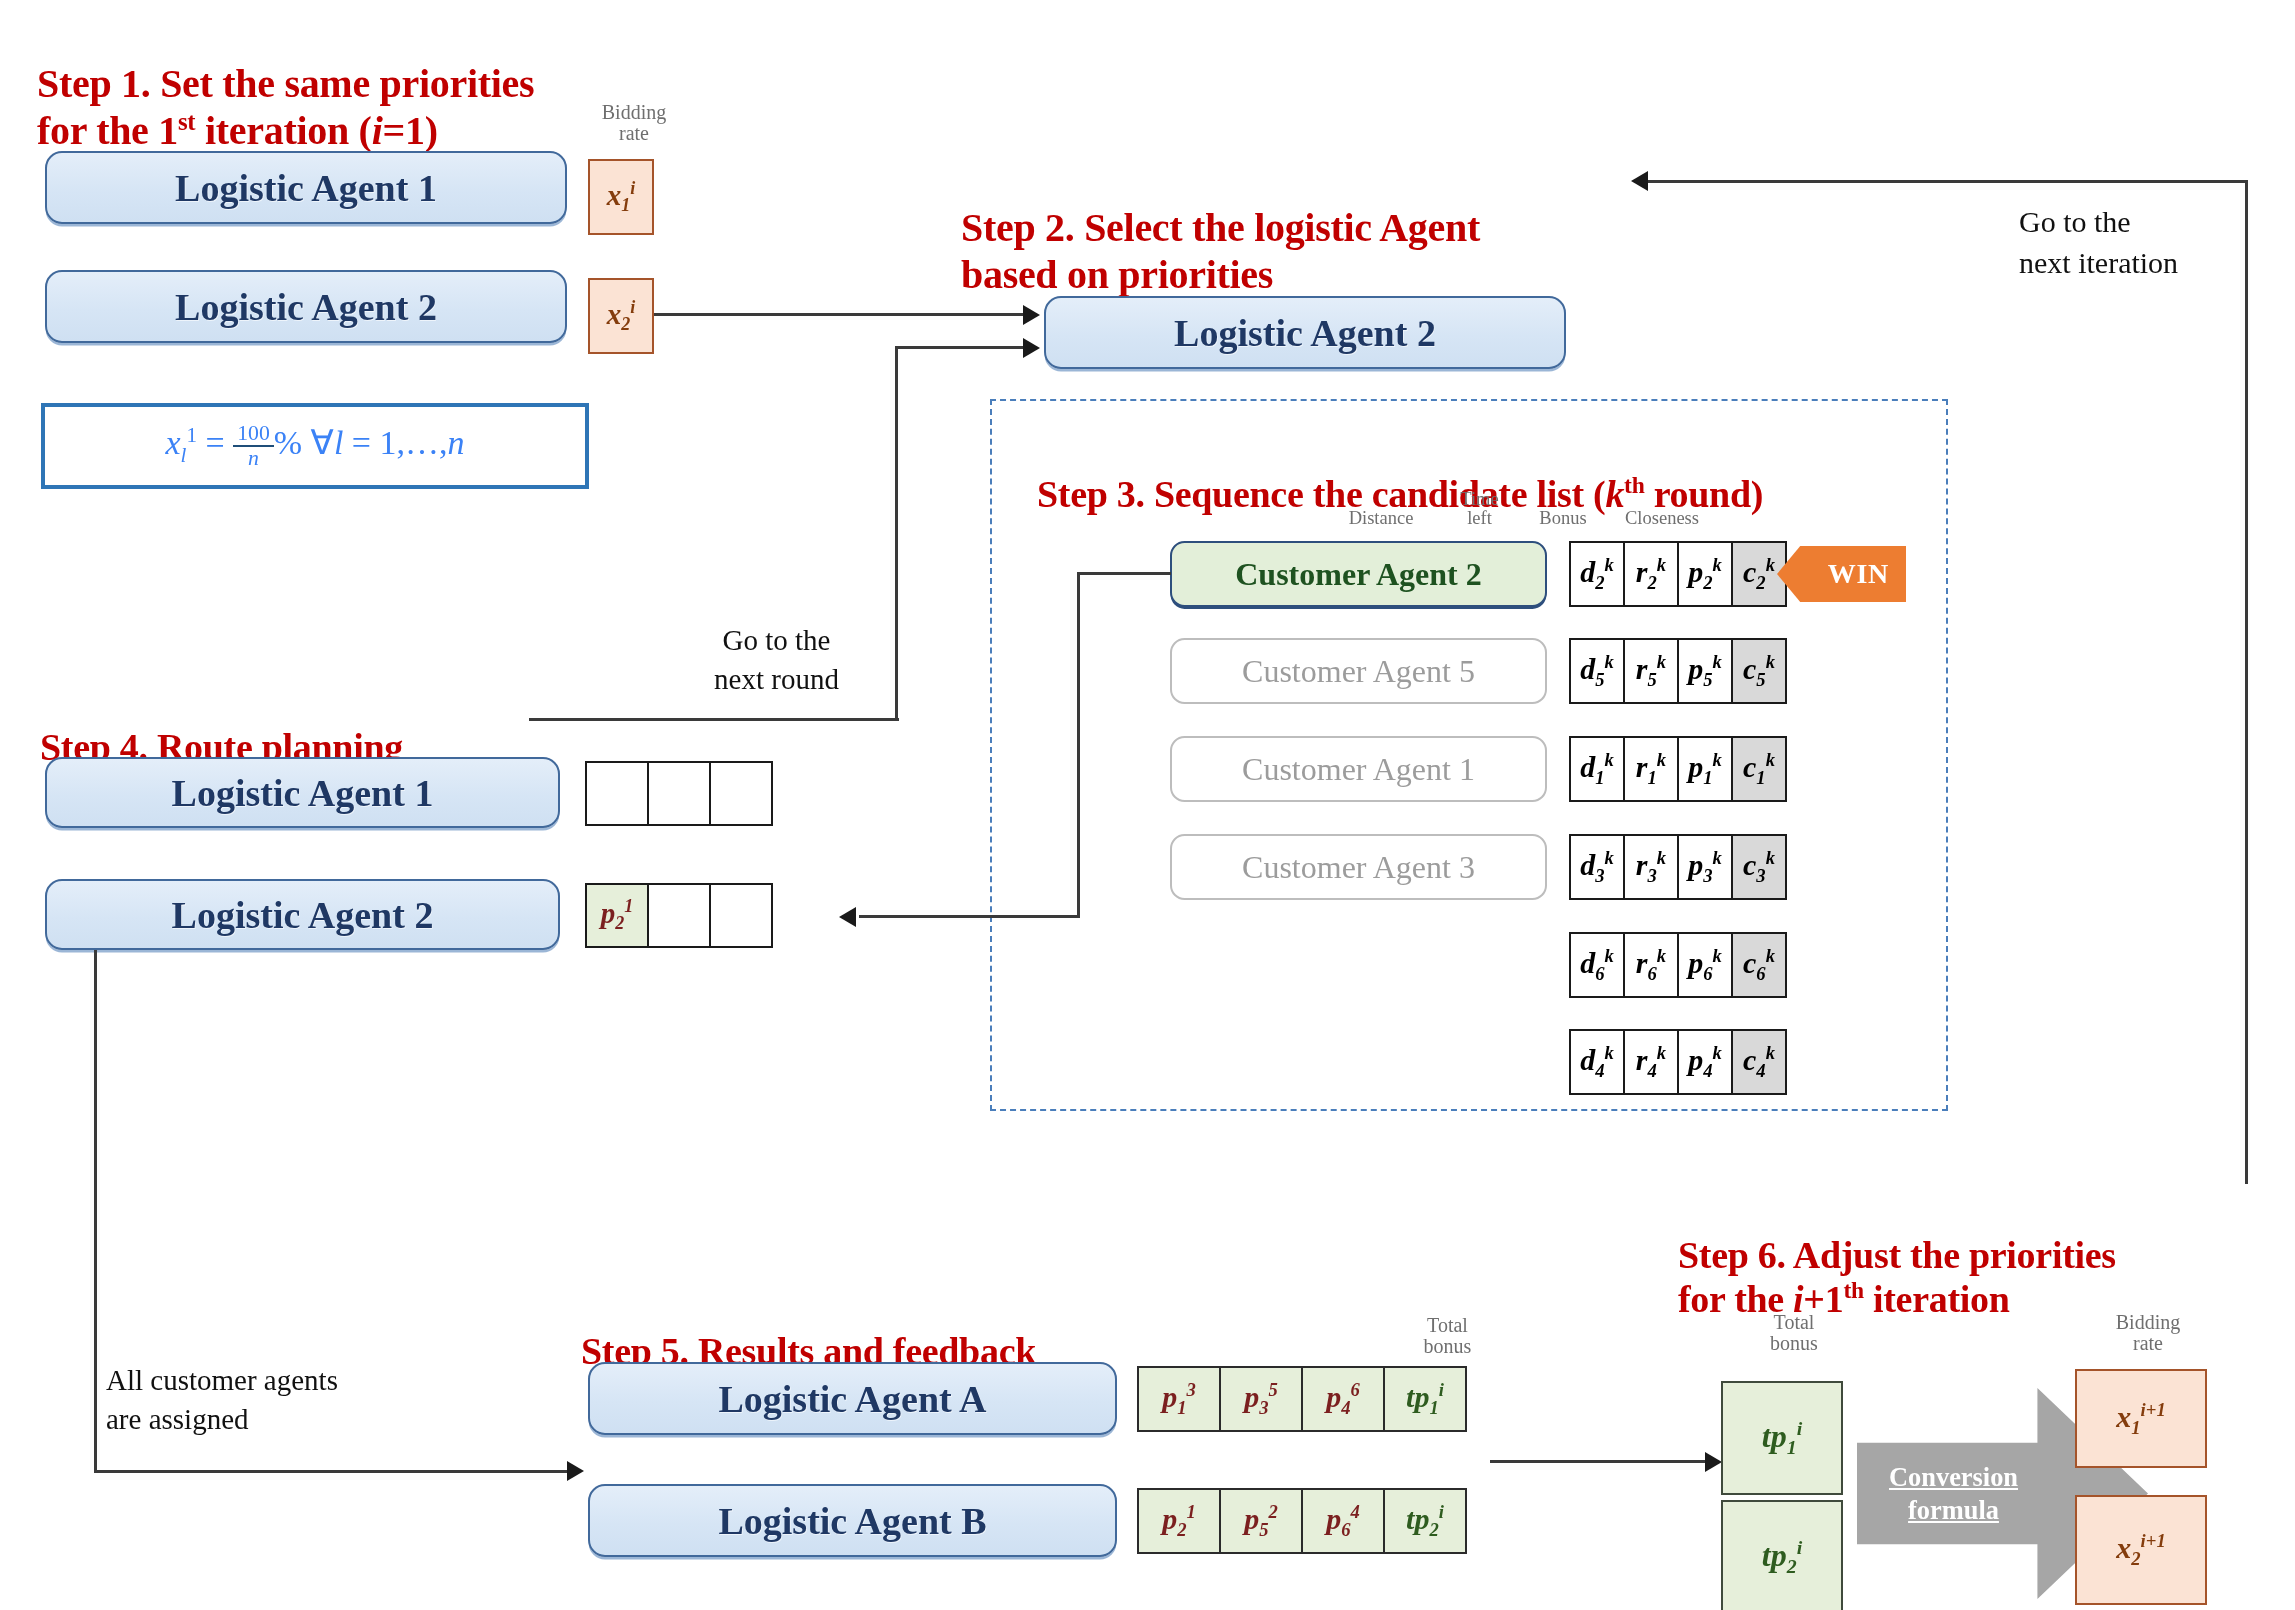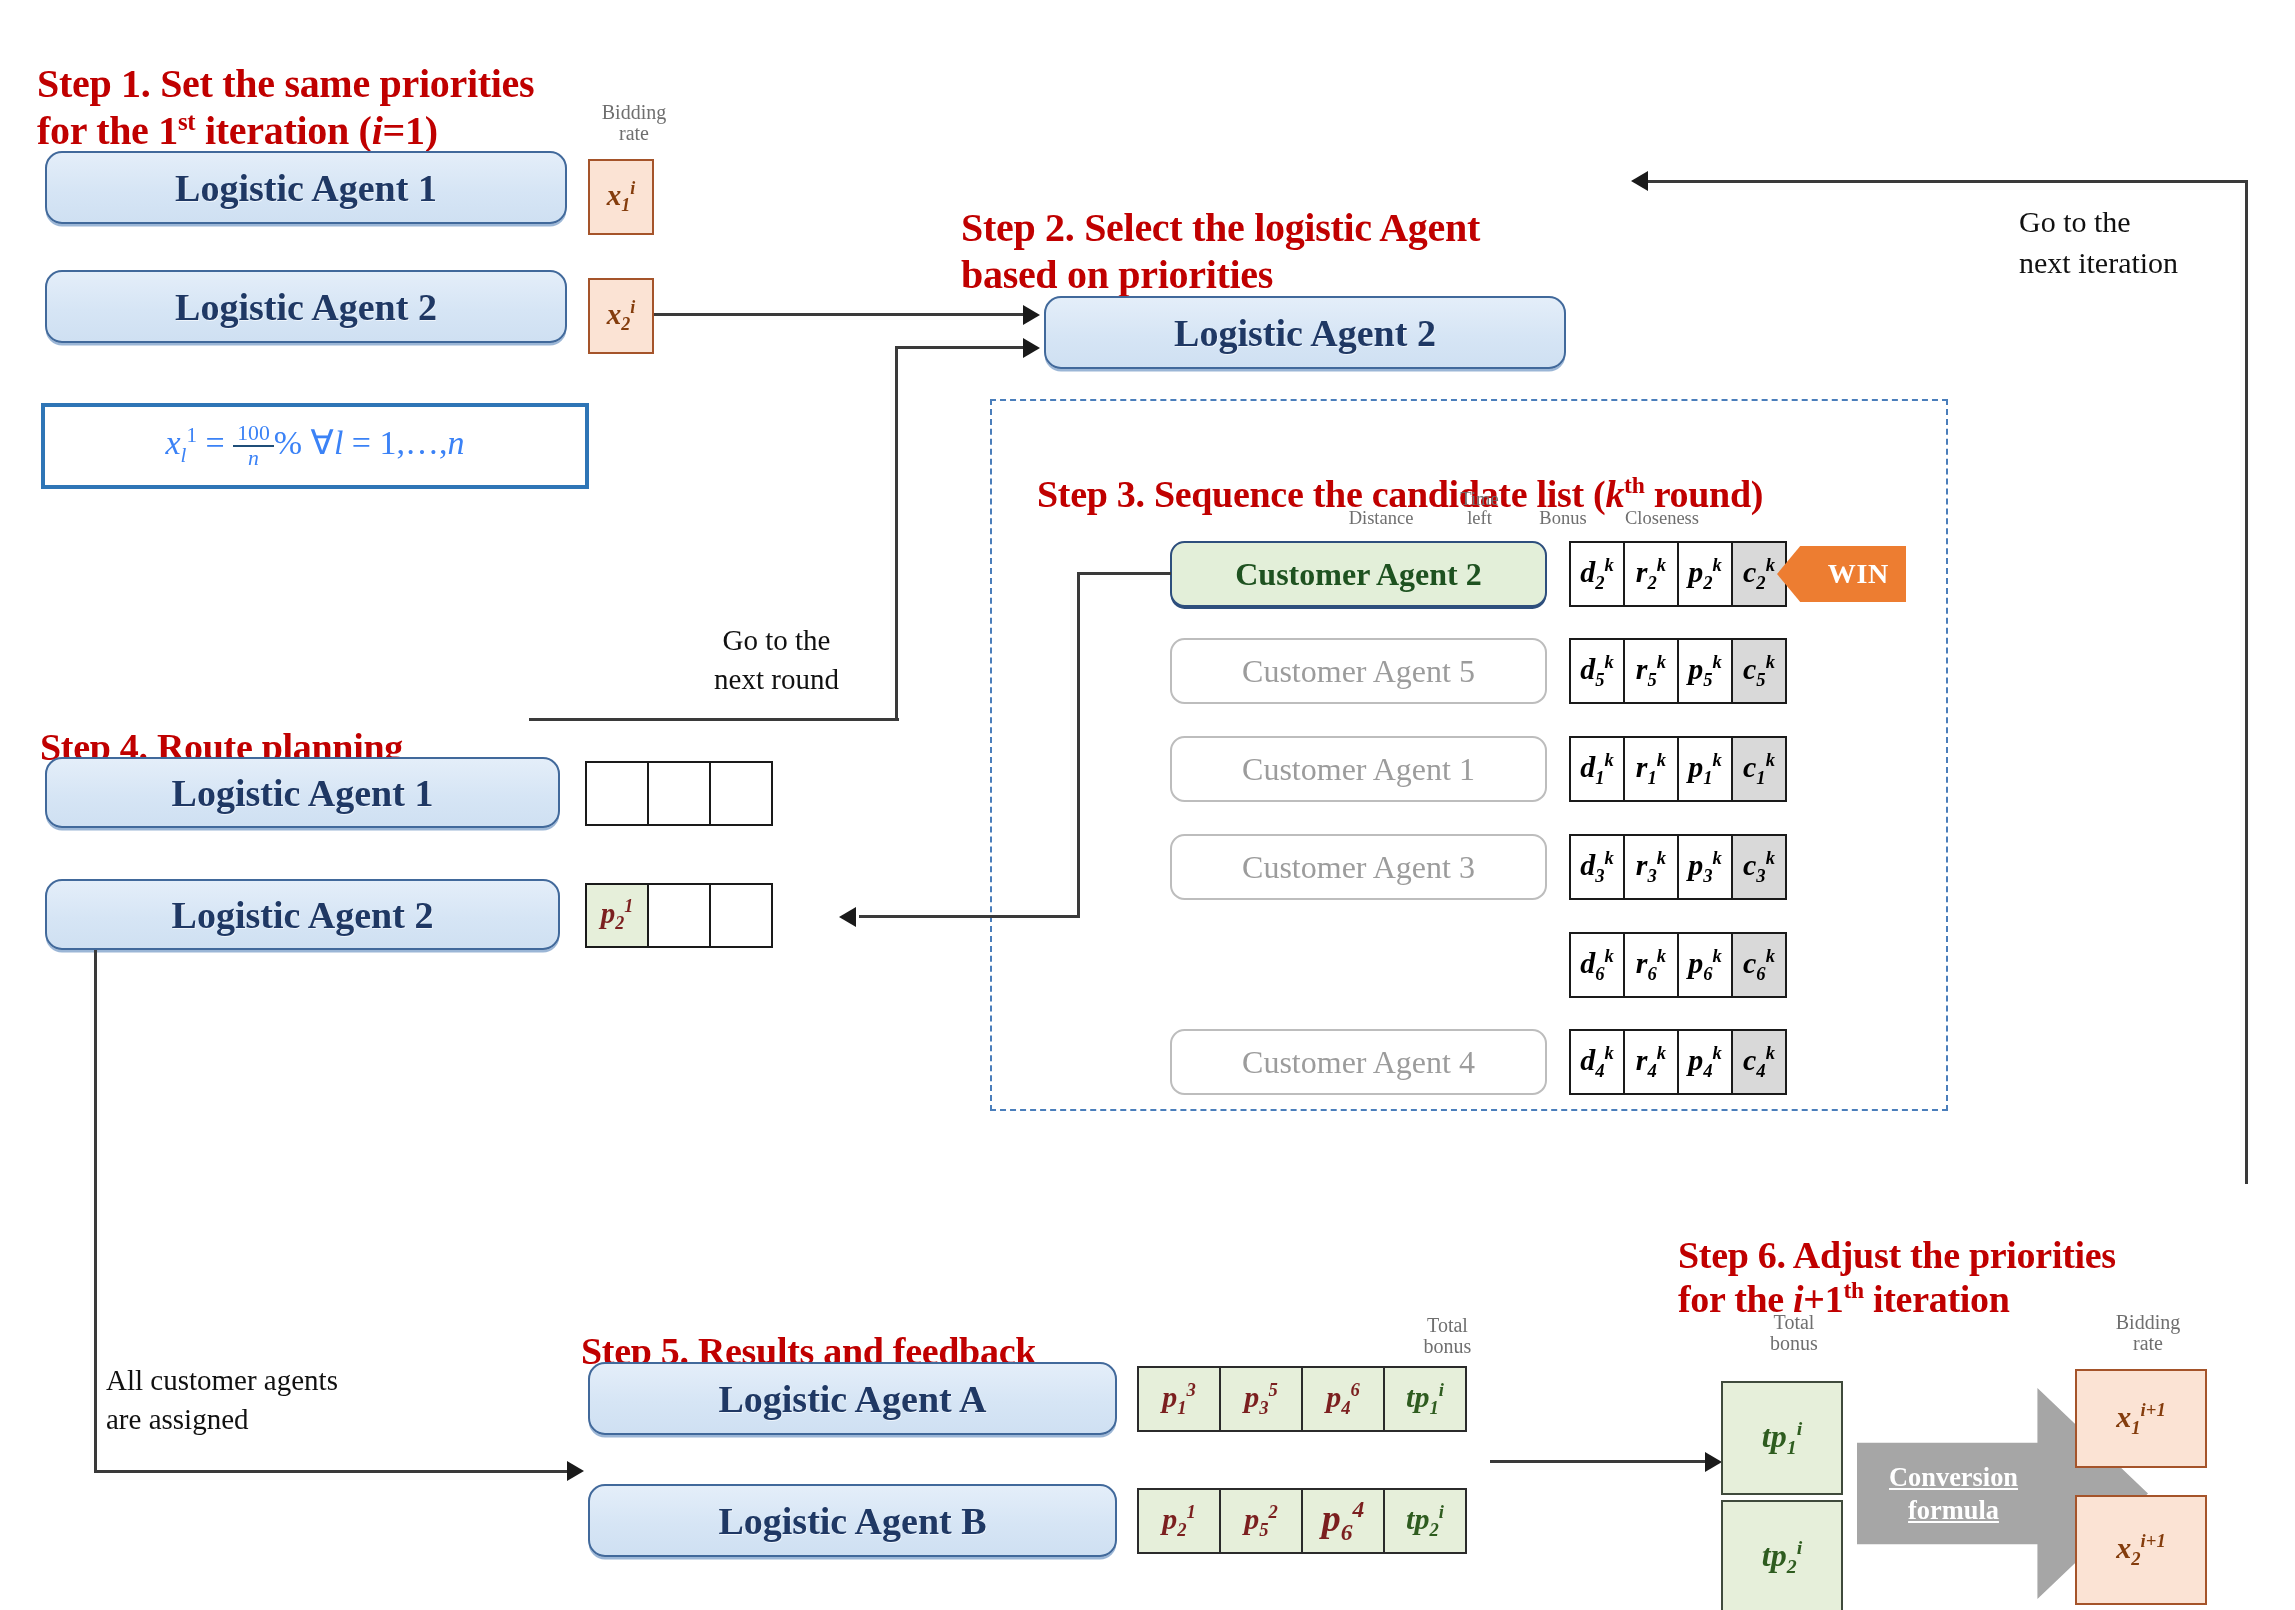--- a/index.html
+++ b/index.html
@@ -285,23 +285,20 @@
         <span><span class="mathvar">r</span><sub>6</sub><sup><span class="mathvar">k</span></sup></span>
       </div>
     <div class="attr-cell" style="width:25%;font-size:30px;">
         <span><span class="mathvar">p</span><sub>6</sub><sup><span class="mathvar">k</span></sup></span>
       </div>
     <div class="attr-cell" style="width:25%;font-size:30px;">
         <span><span class="mathvar">c</span><sub>6</sub><sup><span class="mathvar">k</span></sup></span>
       </div>
   </div>
 
-  <div class="abs cust-box" style="left:1170px;top:1029px;width:377px;height:66px;font-size:32px;">
-    <span>Customer Agent 4</span>
-  </div>
   <div class="abs attr-row" style="left:1569px;top:1029px;width:218px;height:66px;">
     <div class="attr-cell" style="width:25%;font-size:30px;">
         <span><span class="mathvar">d</span><sub>4</sub><sup><span class="mathvar">k</span></sup></span>
       </div>
     <div class="attr-cell" style="width:25%;font-size:30px;">
         <span><span class="mathvar">r</span><sub>4</sub><sup><span class="mathvar">k</span></sup></span>
       </div>
     <div class="attr-cell" style="width:25%;font-size:30px;">
         <span><span class="mathvar">p</span><sub>4</sub><sup><span class="mathvar">k</span></sup></span>
       </div>
@@ -374,21 +371,21 @@
   <div class="abs agent-box" style="left:588px;top:1484px;width:529px;height:73px;font-size:38px;">
     <span>Logistic Agent B</span>
   </div>
   <div class="abs bonus-row" style="left:1137px;top:1488px;width:330px;height:66px;">
     <div class="bonus-cell" style="width:25%;font-size:30px;">
         <span><span class="mathvar">p</span><sub>2</sub><sup>1</sup></span>
       </div>
     <div class="bonus-cell" style="width:25%;font-size:30px;">
         <span><span class="mathvar">p</span><sub>5</sub><sup>2</sup></span>
       </div>
-    <div class="bonus-cell" style="width:25%;font-size:38px;">
+    <div class="bonus-cell" style="width:25%;font-size:30px;">
         <span><span class="mathvar">p</span><sub>6</sub><sup>4</sup></span>
       </div>
     <div class="bonus-cell" style="width:25%;font-size:30px;">
         <span><span class="mathvar">tp</span><sub>2</sub><sup><span class="mathvar">i</span></sup></span>
       </div>
   </div>
 
   <div class="abs ln-h" style="left:1490px;top:1460px;width:218px;"></div>
   <div class="abs arrow-r" style="left:1705px;top:1452px;"></div>
 

